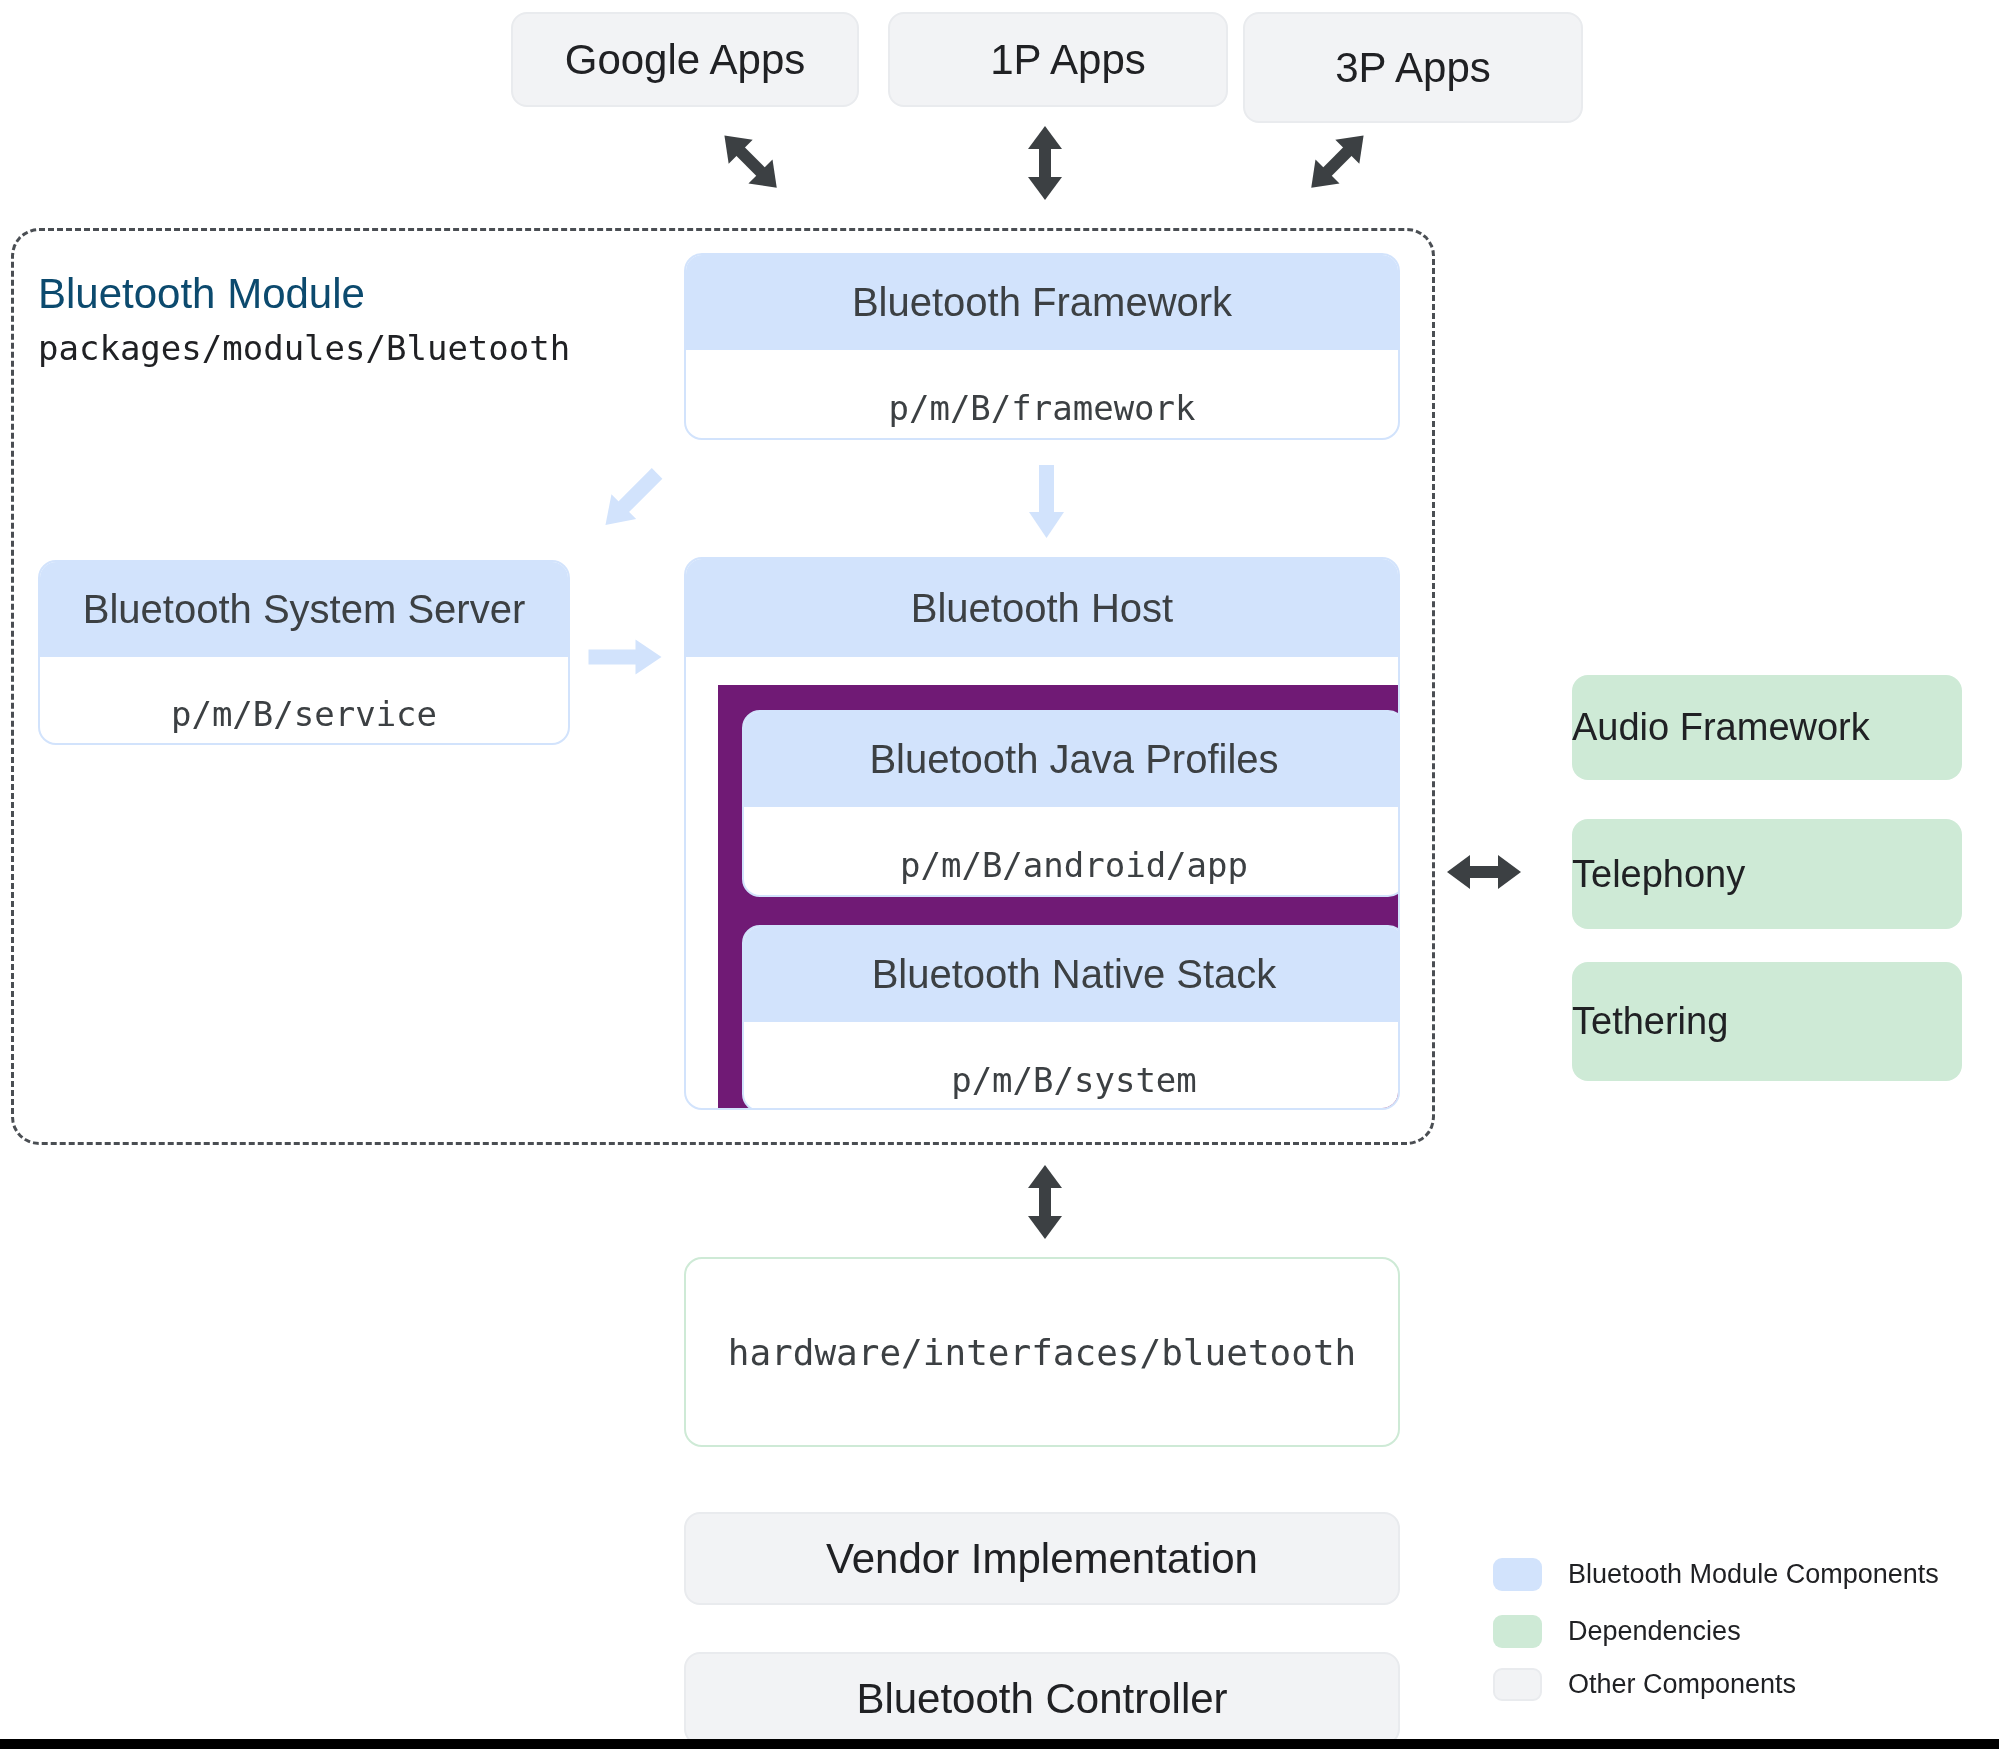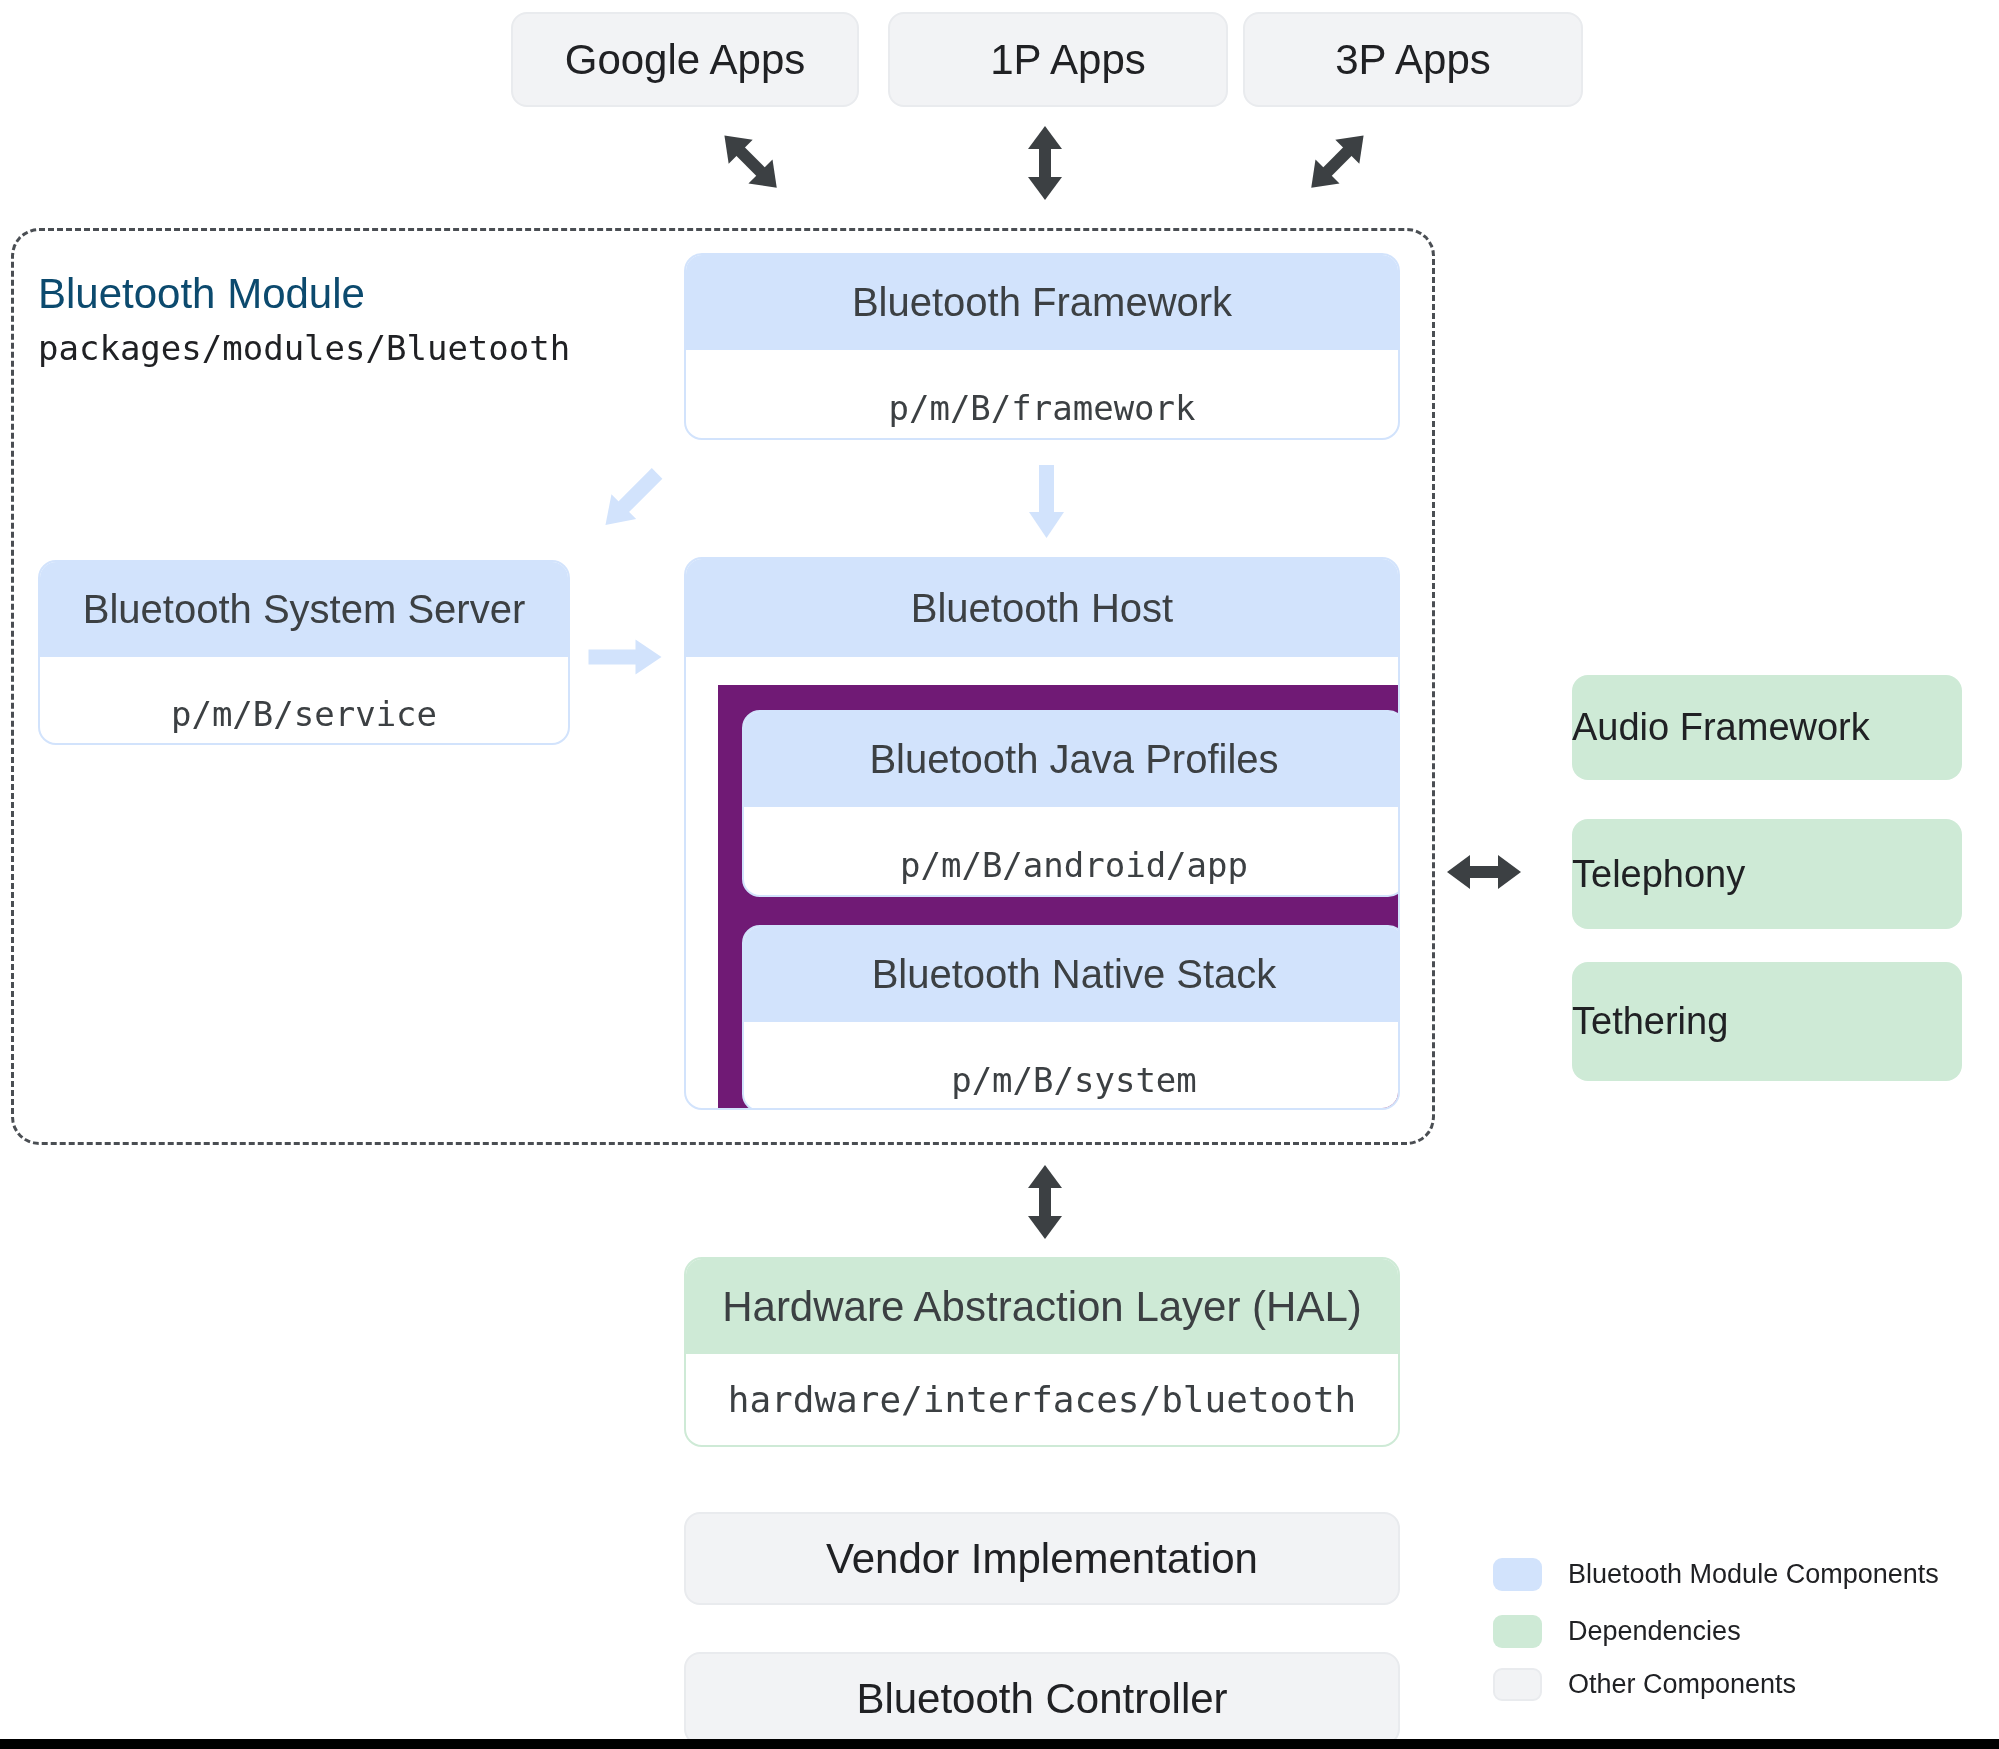--- a/index.html
+++ b/index.html
@@ -148,21 +148,21 @@
 </svg>
 
 <div id="canvas">
 
   <div class="gbox" style="left:511px; top:12px; width:348px; height:95px;">
     <span>Google Apps</span>
   </div>
   <div class="gbox" style="left:888px; top:12px; width:340px; height:95px;padding-left:20px;">
     <span>1P Apps</span>
   </div>
-  <div class="gbox" style="left:1243px; top:12px; width:340px; height:95px;">
+  <div class="gbox" style="left:1243px; top:12px; width:340px; height:111px;">
     <span>3P Apps</span>
   </div>
 
   <div class="arrow" style="left:734px; top:123px; transform:rotate(-45deg);">
     <svg width="36" height="76">
         <use href="#dbl-arrow"></use>
       </svg>
   </div>
   <div class="arrow" style="left:1027px; top:125px;">
     <svg width="36" height="76">
@@ -245,23 +245,20 @@
     <span>Tethering</span>
   </div>
 
   <div class="arrow" style="left:1027px; top:1164px;">
     <svg width="36" height="76">
         <use href="#dbl-arrow"></use>
       </svg>
   </div>
 
   <div class="cardbox greenc" style="left:684px; top:1257px; width:716px; height:190px;">
-    <div class="hd" style="height:95px;">
-      <span>Hardware Abstraction Layer (HAL)</span>
-    </div>
     <div class="bd" style="font-size:36px;">hardware/interfaces/bluetooth</div>
   </div>
 
   <div class="gbox" style="left:684px; top:1512px; width:716px; height:93px;">
     <span>Vendor Implementation</span>
   </div>
   <div class="gbox" style="left:684px; top:1652px; width:716px; height:93px;">
     <span>Bluetooth Controller</span>
   </div>
 

